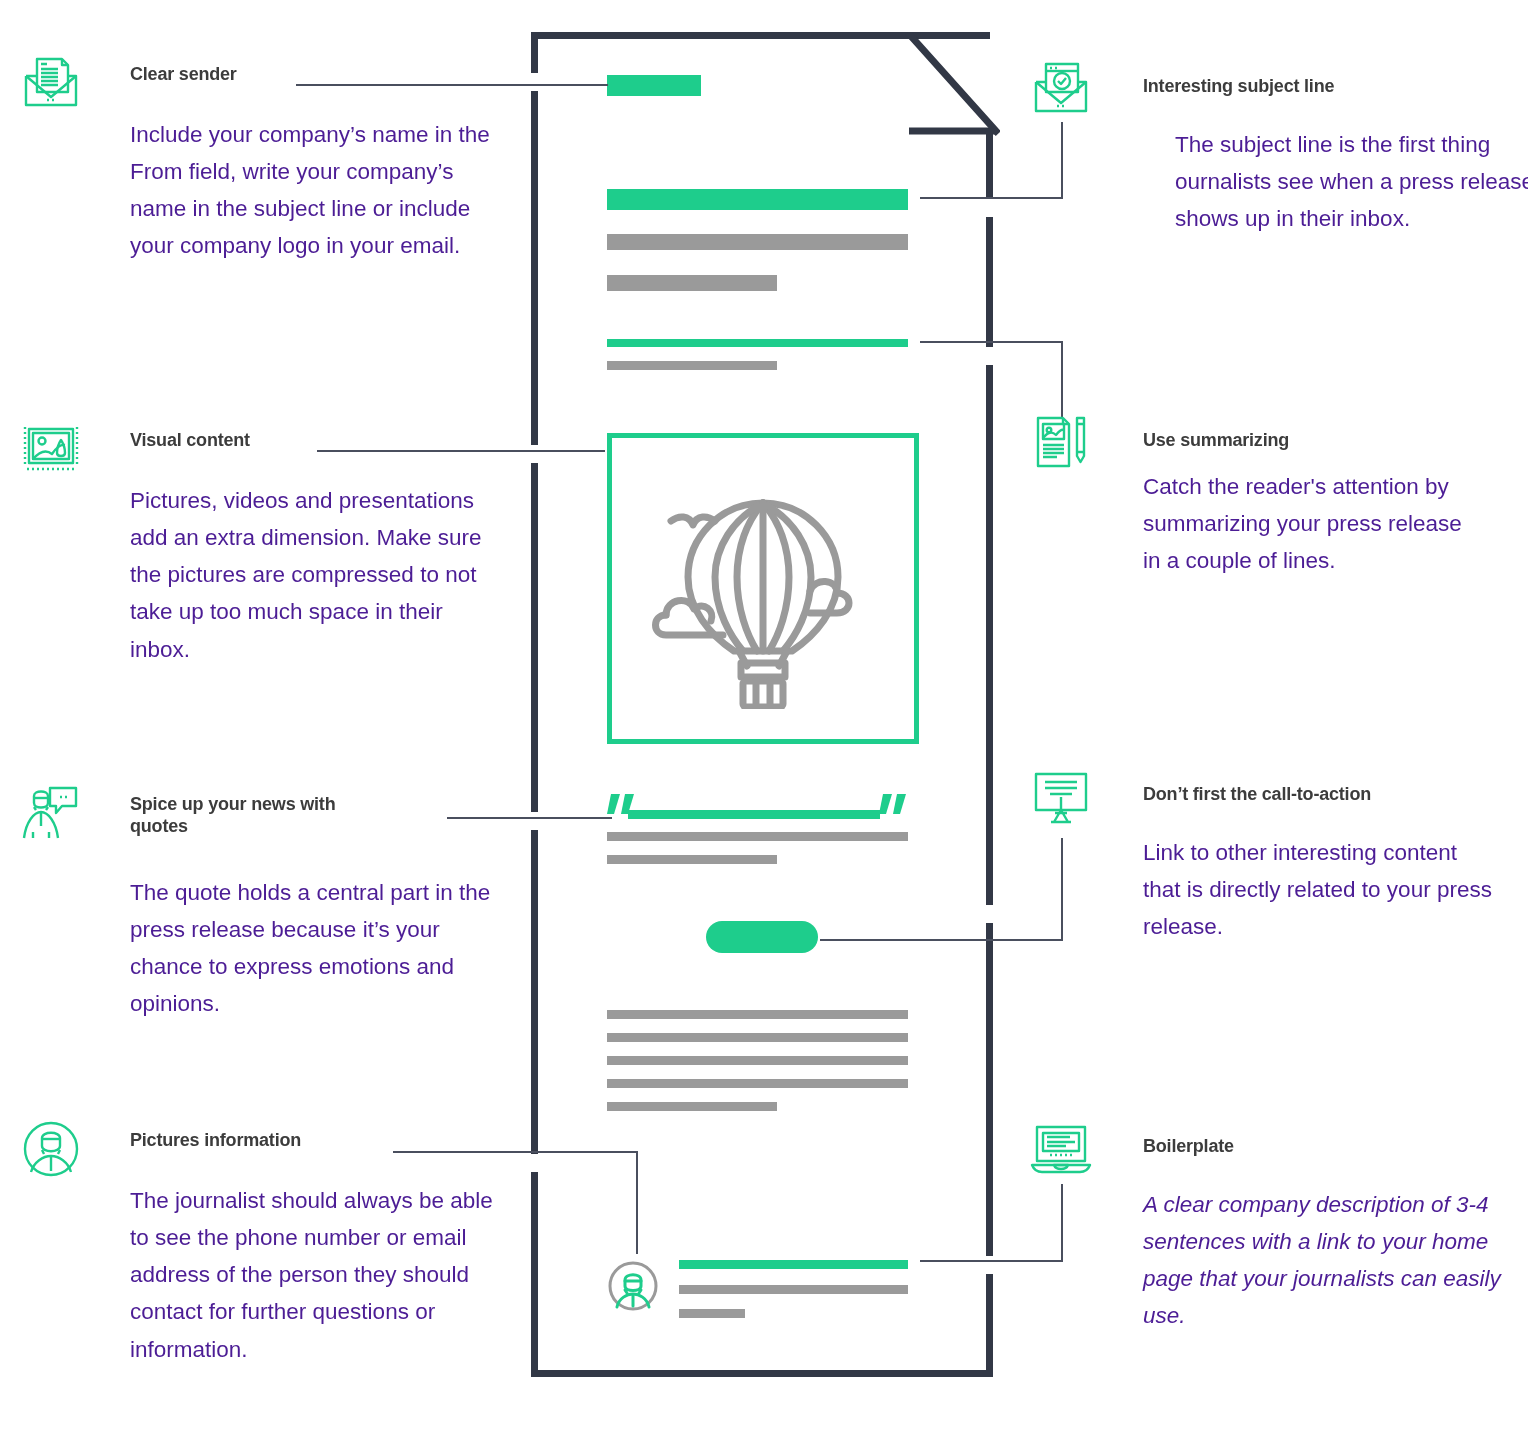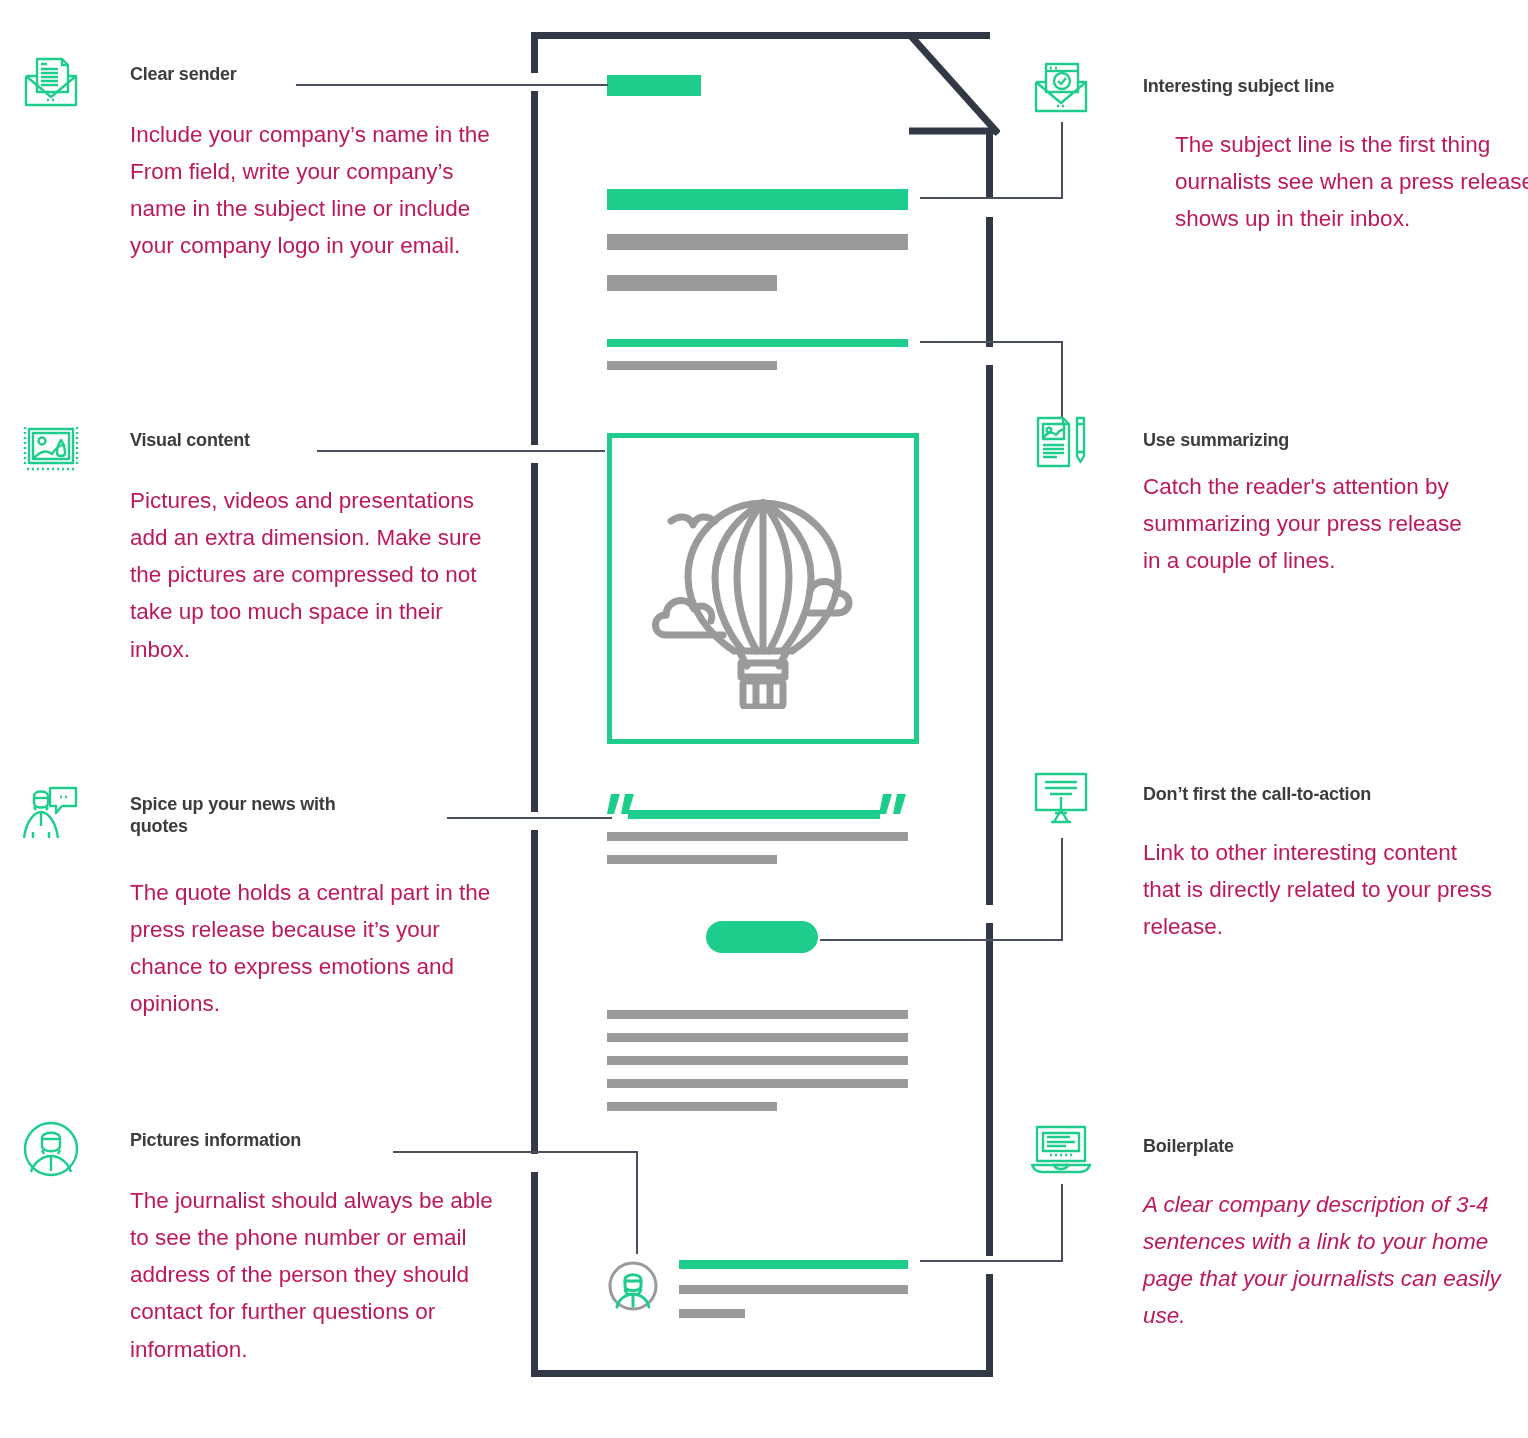--- a/index.html
+++ b/index.html
@@ -21,21 +21,21 @@
     font-weight: 700;
     color: #3c3c3c;
     letter-spacing: -0.2px;
     line-height: 1.22;
     white-space: pre-line;
   }
   .block p {
     position: absolute;
     font-size: 22.5px;
     font-weight: 400;
-    color: #be185d;
+    color: #4c1d95;
     line-height: 1.65;
     white-space: pre-line;
   }
   .left h2, .left p { left: 110px; }
   .right h2, .right p { left: 113px; }
   .left h2 { top: 12px; }
   .right h2 { top: 18px; }
 
   
   #doc { position: absolute; left: 531px; top: 32px; width: 462px; height: 1345px; }

